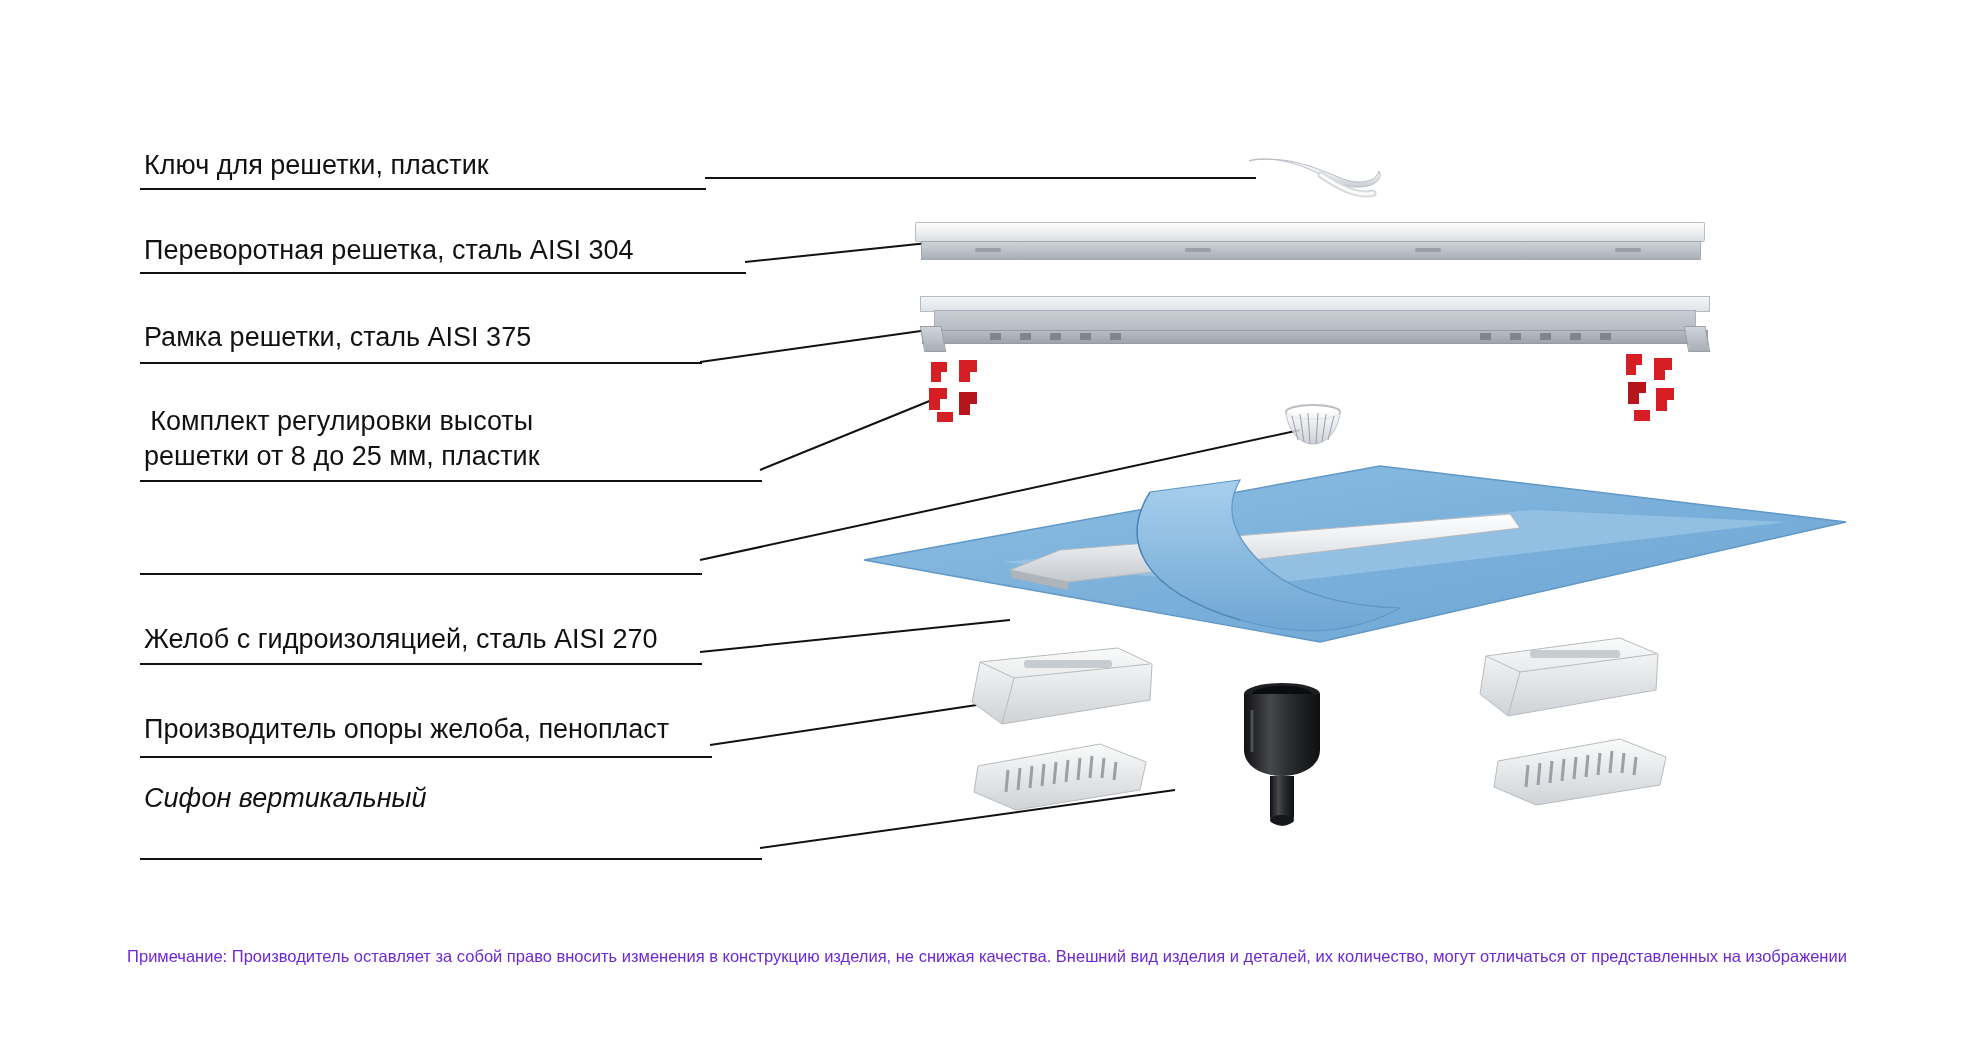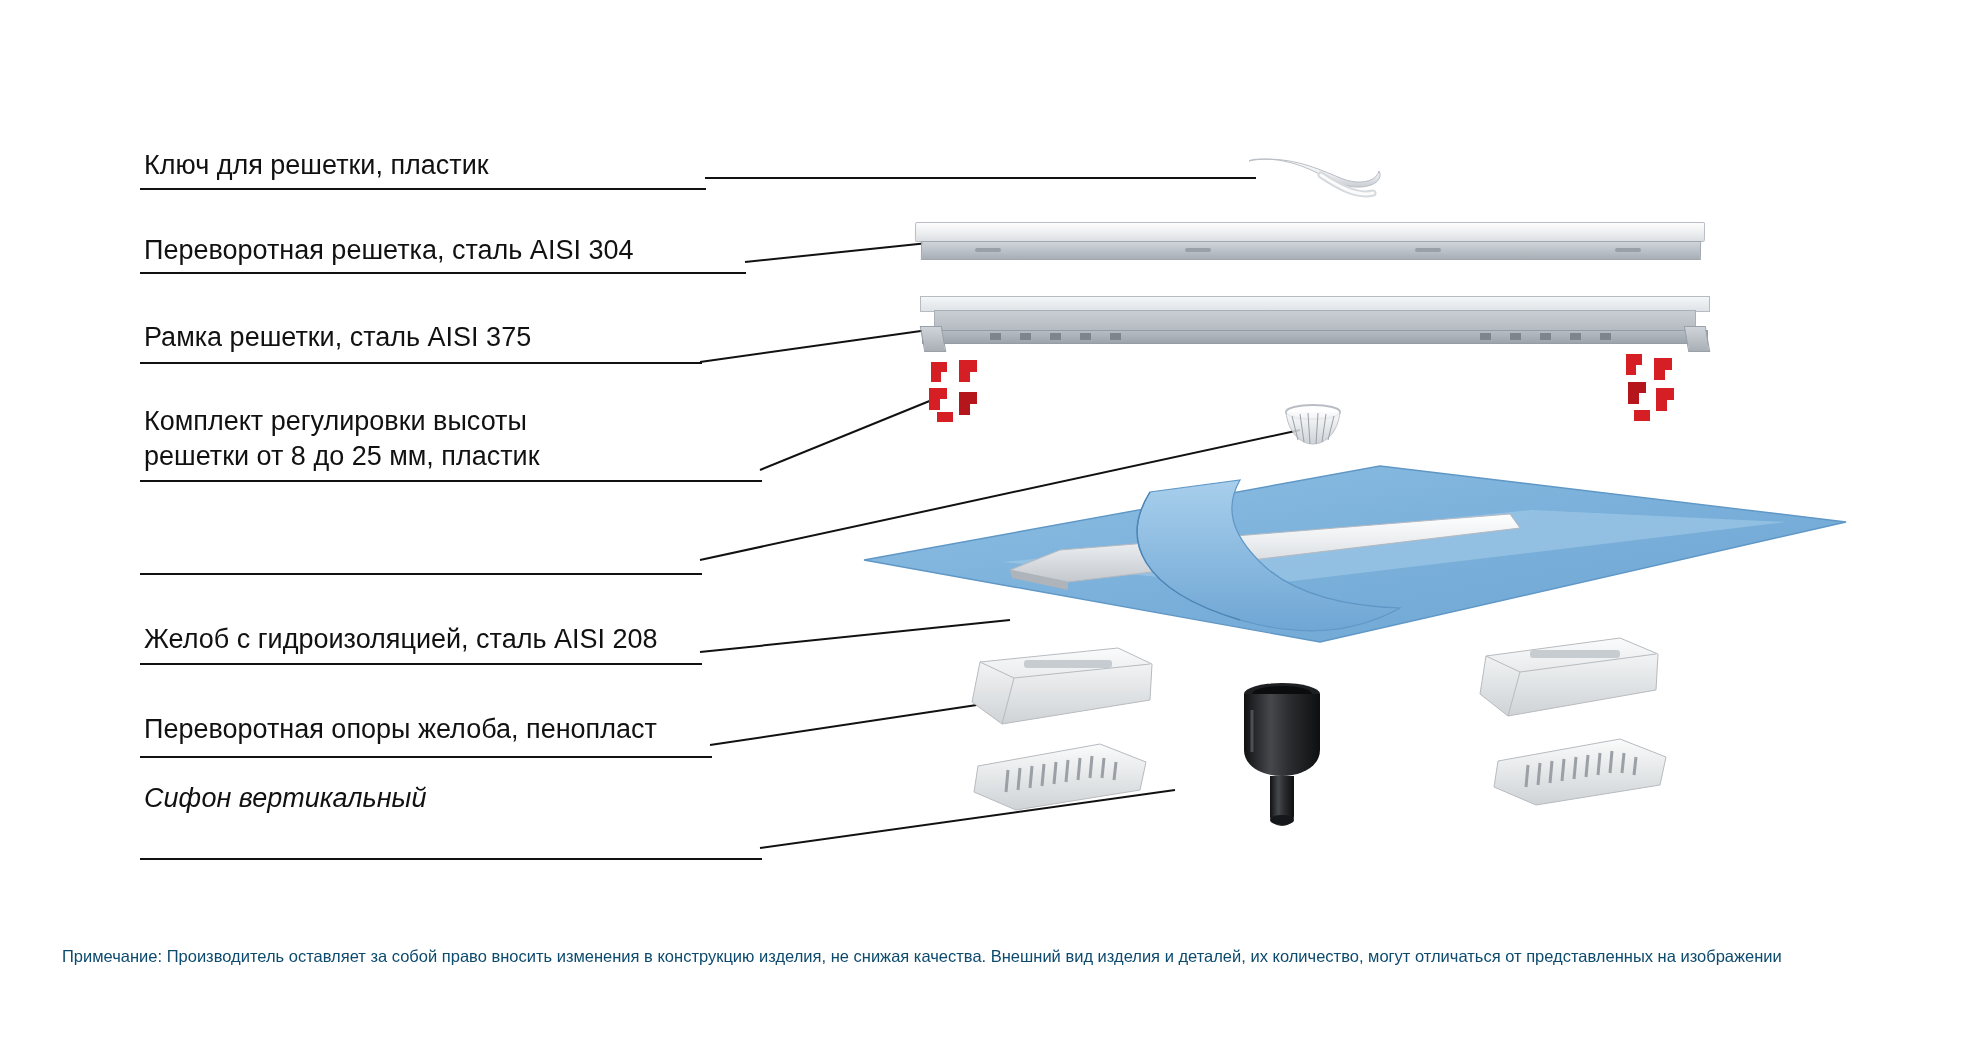--- a/index.html
+++ b/index.html
@@ -1,30 +1,30 @@
 <!DOCTYPE html>
 <html><head>
 <meta charset="utf-8">
 <style>
   html,body{margin:0;padding:0;background:#ffffff;}
   body{width:1969px;height:1063px;position:relative;overflow:hidden;
        font-family:"Liberation Sans", sans-serif;color:#1a1a1a;}
 
-  .stage{position:absolute;left:0;top:0;width:1969px;height:950px;}
+  .stage{position:absolute;left:0;top:0;width:1969px;height:950px;text-align:center;}
 
   
   .label{position:absolute;font-size:27px;line-height:1.26;color:#111;white-space:pre-line;}
   .label.two{line-height:1.3;}
   .rule{position:absolute;height:2px;background:#111;}
 
   
   svg.leaders{position:absolute;left:0;top:0;width:1969px;height:1063px;overflow:visible;}
 
   
-  .note{position:absolute;left:62px;top:947px;width:1850px;font-size:16.5px;color:#0c4a6e;}
+  .note{position:absolute;left:62px;top:947px;width:1850px;font-size:16.5px;color:#6d28d9;}
 
   
   .part{position:absolute;}
 
   
   .key{left:1243px;top:155px;width:140px;height:48px;}
 
   
   .grate{left:915px;top:222px;width:790px;height:42px;}
   .grate .top{position:absolute;left:0;top:0;width:100%;height:20px;
@@ -86,24 +86,24 @@
 
   <div class="label" style="left:144px;top:320px;">Рамка решетки, сталь AISI 375</div>
   <div class="rule" style="left:140px;top:362px;width:562px;"></div>
 
   <div class="label two" style="left:144px;top:404px;">Комплект регулировки высоты
 решетки от 8 до 25 мм, пластик</div>
   <div class="rule" style="left:140px;top:480px;width:622px;"></div>
 
   <div class="rule" style="left:140px;top:573px;width:562px;"></div>
 
-  <div class="label" style="left:144px;top:622px;">Желоб с гидроизоляцией, сталь AISI 208</div>
+  <div class="label" style="left:144px;top:622px;">Желоб с гидроизоляцией, сталь AISI 270</div>
   <div class="rule" style="left:140px;top:663px;width:562px;"></div>
 
-  <div class="label" style="left:144px;top:712px;">Переворотная опоры желоба, пенопласт</div>
+  <div class="label" style="left:144px;top:712px;">Производитель опоры желоба, пенопласт</div>
   <div class="rule" style="left:140px;top:756px;width:572px;"></div>
 
   <div class="label" style="left:144px;top:781px;font-style:italic;">Сифон вертикальный</div>
   <div class="rule" style="left:140px;top:858px;width:622px;"></div>
 
   <svg class="part key" viewBox="0 0 140 48">
     <defs>
       <linearGradient id="gKey" x1="0" y1="0" x2="0" y2="1">
         <stop offset="0" stop-color="#ffffff"></stop>
           <stop offset="0.55" stop-color="#eceef0"></stop>

